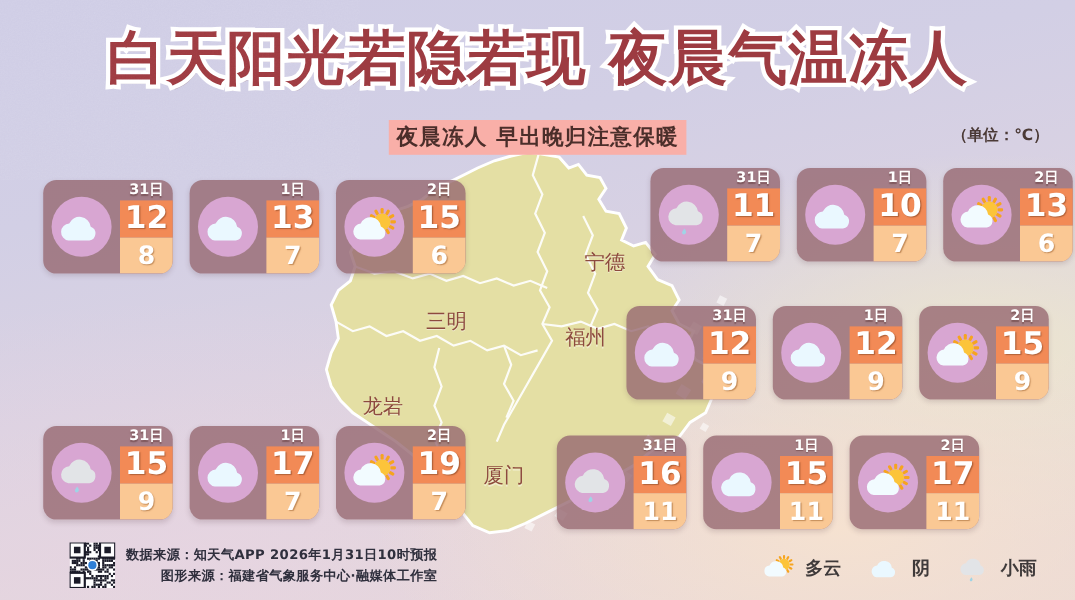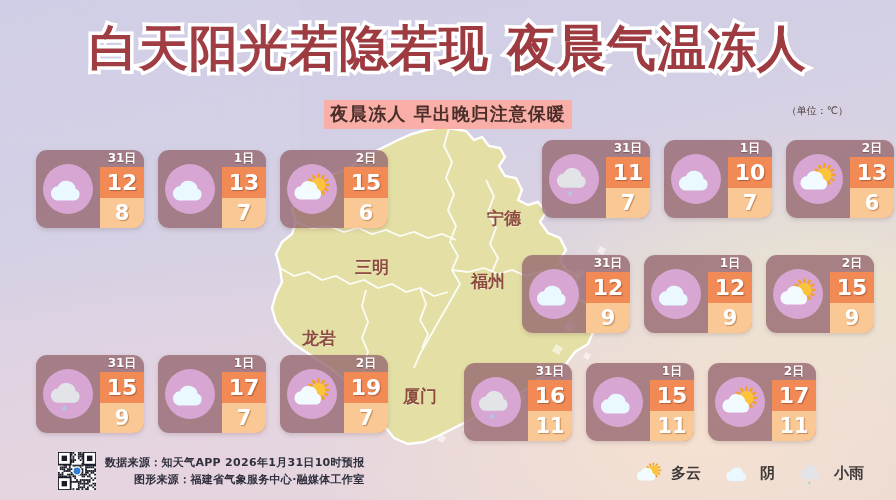--- a/index.html
+++ b/index.html
@@ -46,30 +46,31 @@
   }
   #subtitle{
     display:inline-block;
     background:#f9afa8;
     color:#4b2e2a;
     font-size:18px;font-weight:bold;letter-spacing:1px;
     padding:2px 6px 3px;
     font-family:"DejaVu Sans","Liberation Sans",sans-serif;
   }
   #unit-note{
-    position:absolute;right:48px;top:104px;
-    font-size:10px;color:#4b3a36;letter-spacing:0px;
-    font-family:"DejaVu Sans","Liberation Sans",sans-serif;
+    position:absolute;right:22px;top:104px;
+    font-size:13px;color:#4b3a36;letter-spacing:0px;
+    font-family:"DejaVu Sans","Liberation Sans",sans-serif;
+    font-weight:bold;
   }
 
   
   .city-label{
     position:absolute;
     font-family:"DejaVu Sans","Liberation Sans",sans-serif;
-    font-size:17px;font-weight:bold;color:#8d4a3e;
+    font-size:17px;font-weight:normal;color:#8d4a3e;
     text-shadow:0 1px 0 rgba(255,255,255,.45);
     white-space:nowrap;
   }
 
   
   .card-group{position:absolute;display:flex;gap:14px;}
   .card{
     position:relative;
     width:108px;height:78px;
     border-radius:11px;
@@ -98,21 +99,21 @@
     text-align:center;
     font-family:"DejaVu Sans","Liberation Sans",sans-serif;
     font-size:12px;font-weight:bold;color:#ffffff;
     text-shadow:0 1px 1px rgba(90,50,50,.5);
     white-space:nowrap;
   }
   .temp-hi{
     flex:1;background:#f28a56;
     display:flex;align-items:center;justify-content:center;
     font-family:"DejaVu Sans","Liberation Sans",sans-serif;
-    font-size:22px;font-weight:bold;color:#ffffff;
+    font-size:26px;font-weight:bold;color:#ffffff;
     text-shadow:1px 1px 1px rgba(120,60,30,.55);
   }
   .temp-lo{
     flex:1;background:#fac894;
     display:flex;align-items:center;justify-content:center;
     font-family:"DejaVu Sans","Liberation Sans",sans-serif;
     font-size:21px;font-weight:bold;color:#ffffff;
     text-shadow:1px 1px 1px rgba(150,90,40,.55);
   }
 

